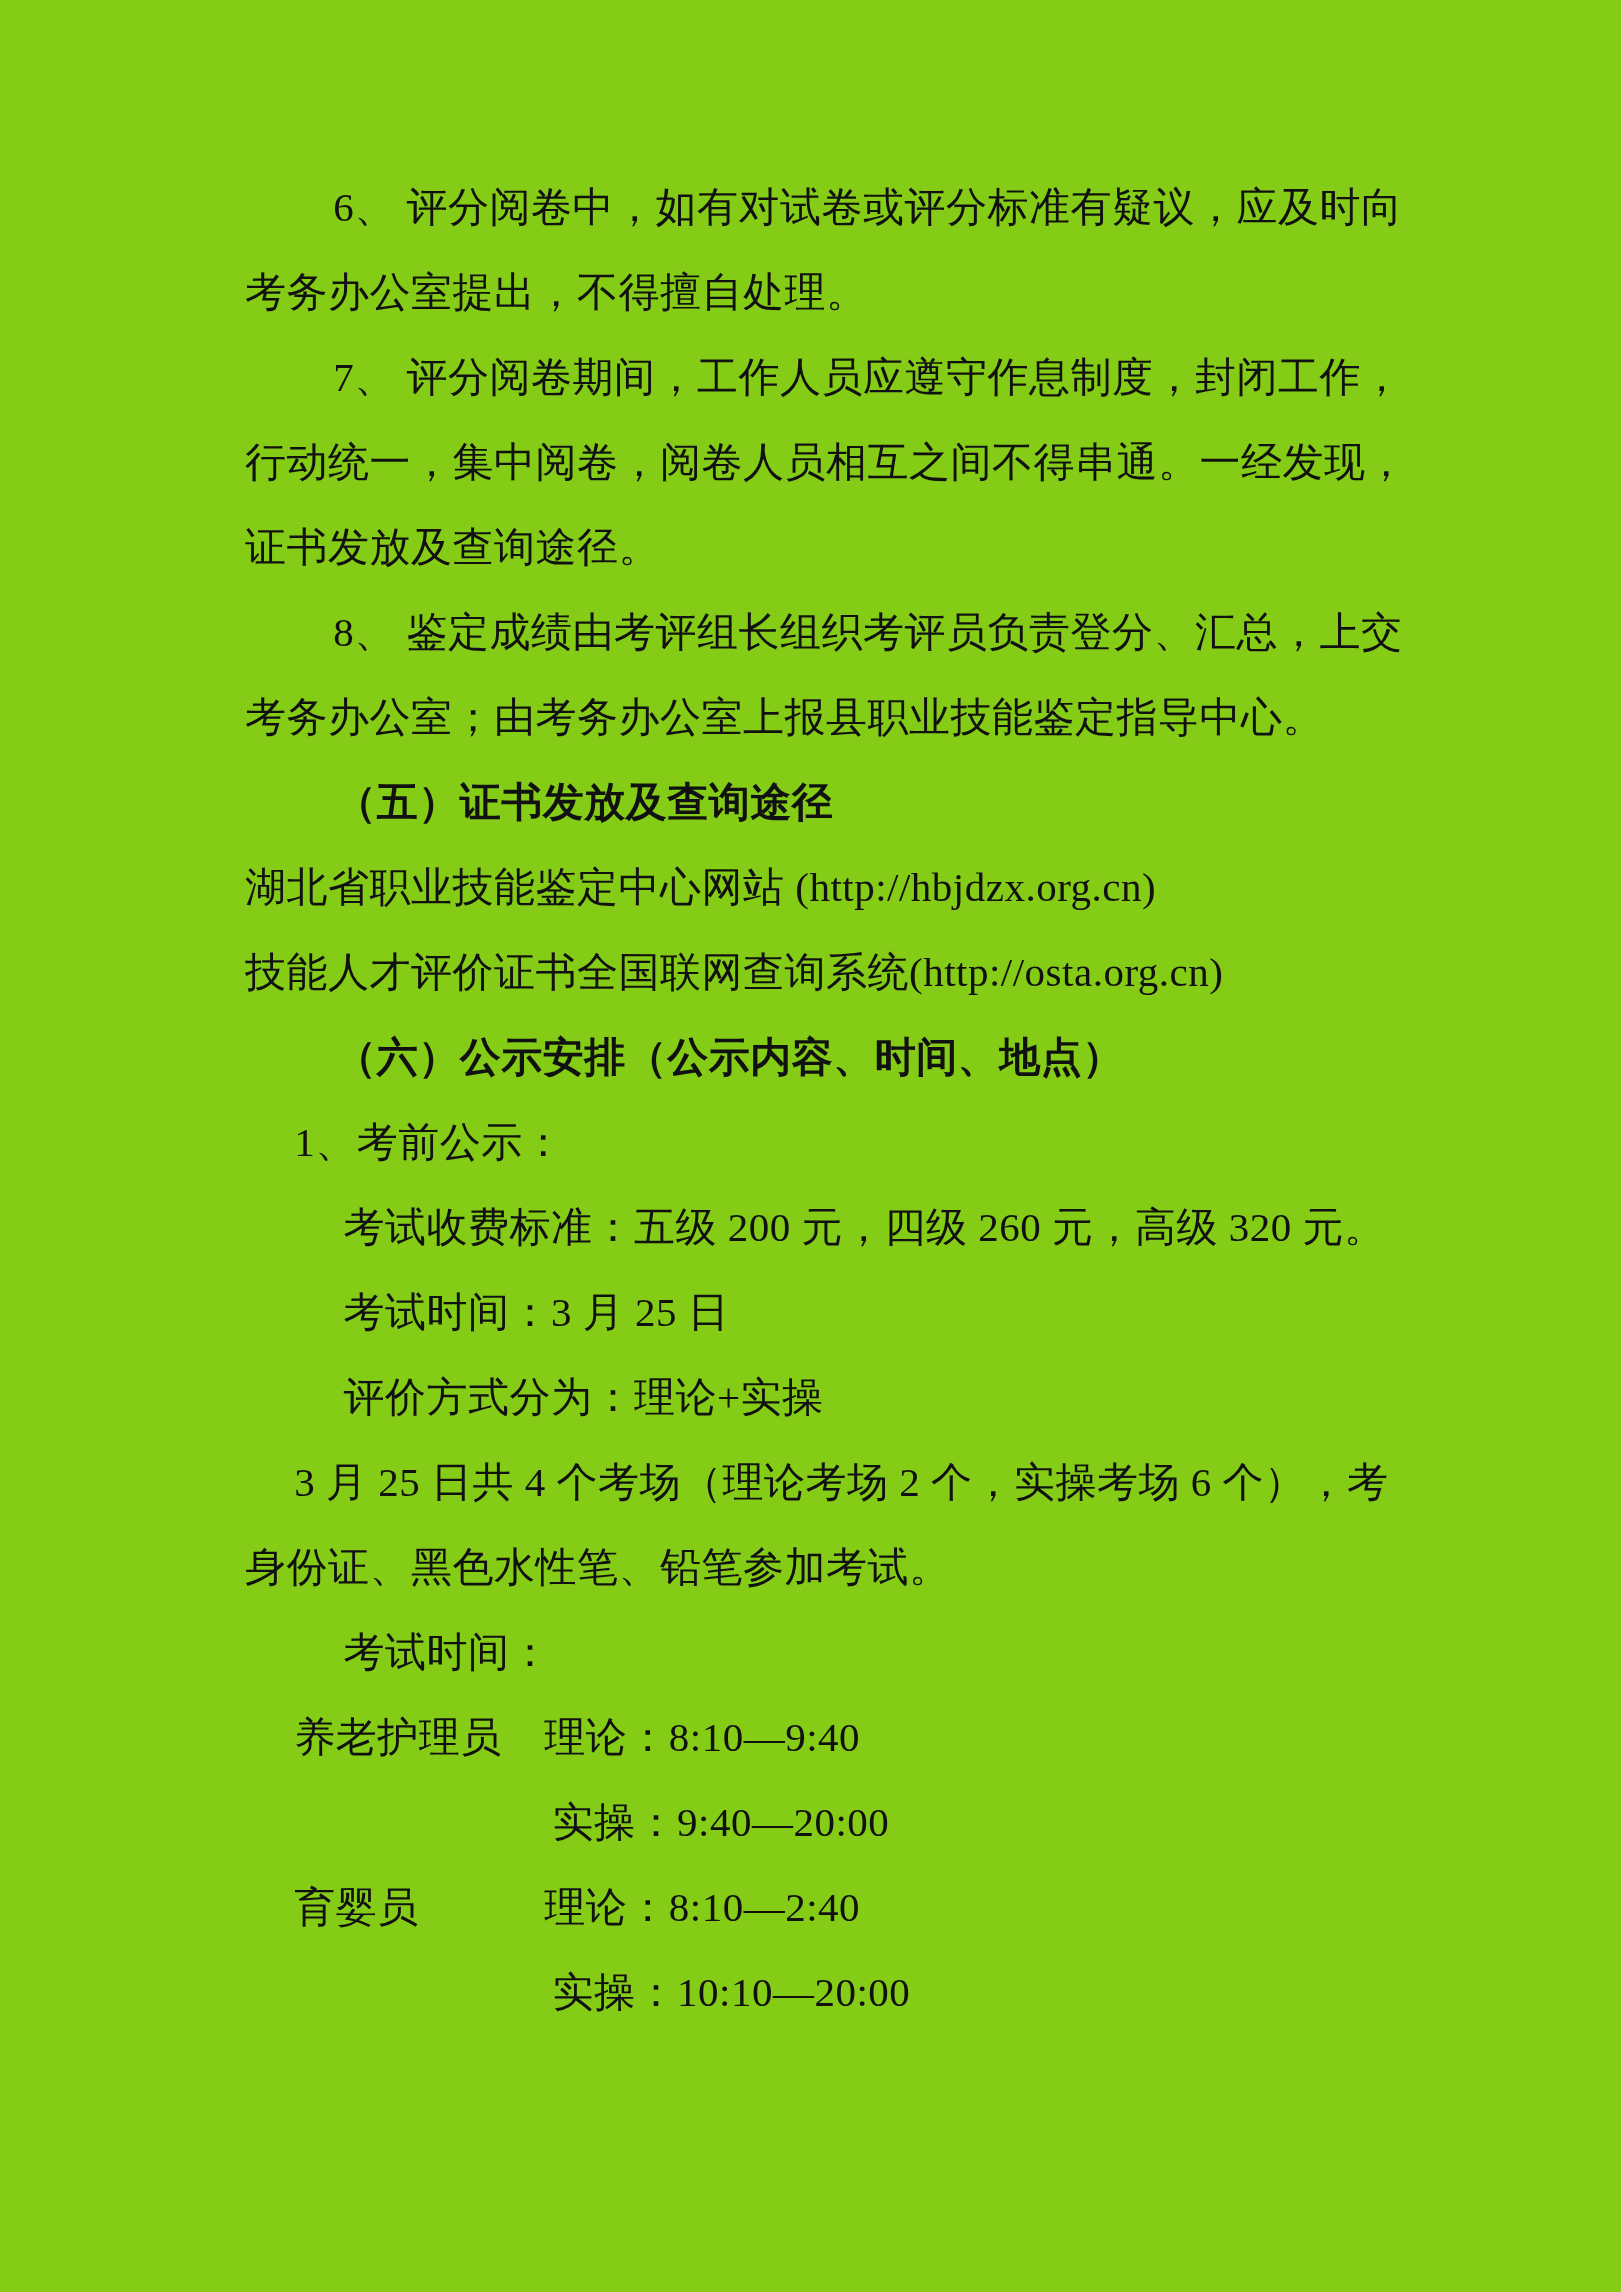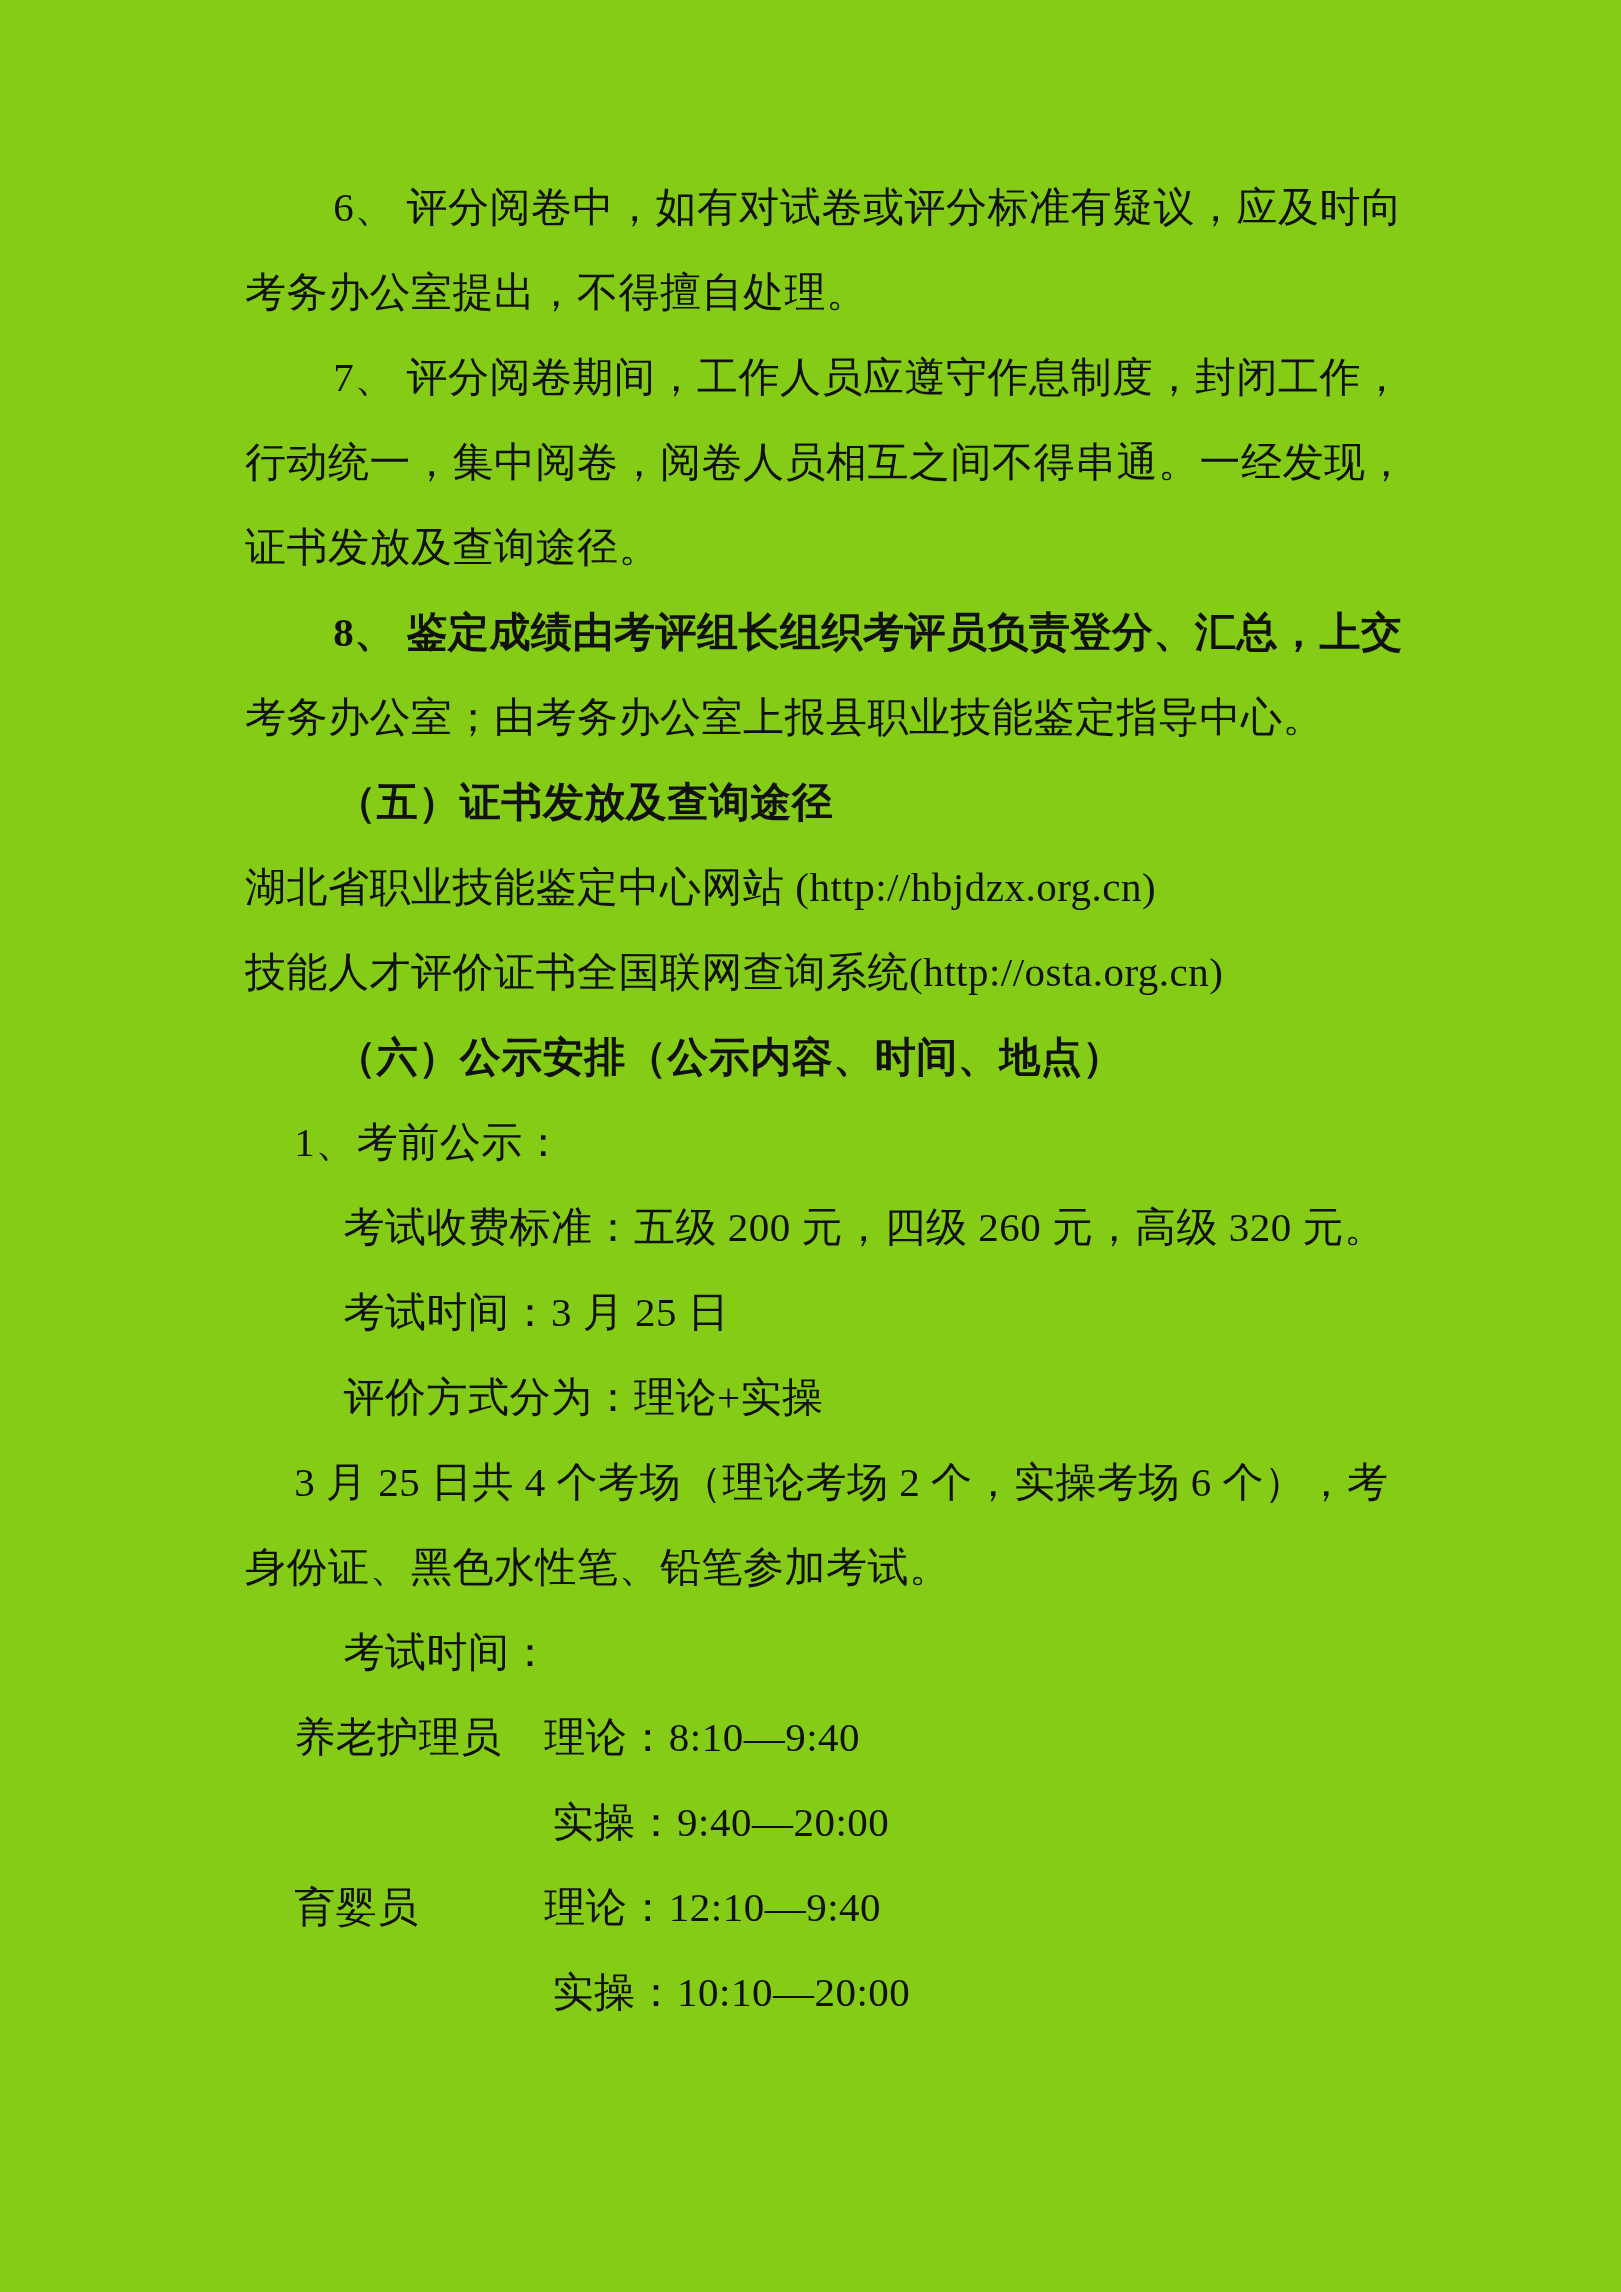--- a/index.html
+++ b/index.html
@@ -46,32 +46,32 @@
 </head>
 <body>
 
 <div class="page">
   <div class="content">
       <div class="line justify" style="text-indent: 2.15em;">6、 评分阅卷中，如有对试卷或评分标准有疑议，应及时向</div>
       <div class="line" style="text-indent: 0em;">考务办公室提出，不得擅自处理。</div>
       <div class="line justify" style="text-indent: 2.15em;">7、 评分阅卷期间，工作人员应遵守作息制度，封闭工作，</div>
       <div class="line justify" style="text-indent: 0em;">行动统一，集中阅卷，阅卷人员相互之间不得串通。一经发现，</div>
       <div class="line" style="text-indent: 0em;">证书发放及查询途径。</div>
-      <div class="line justify" style="text-indent: 2.15em; font-weight: bold;">8、 鉴定成绩由考评组长组织考评员负责登分、汇总，上交</div>
+      <div class="line justify" style="text-indent: 2.15em;">8、 鉴定成绩由考评组长组织考评员负责登分、汇总，上交</div>
       <div class="line" style="text-indent: 0em;">考务办公室；由考务办公室上报县职业技能鉴定指导中心。</div>
       <div class="line bold" style="text-indent: 2.2em;">（五）证书发放及查询途径</div>
       <div class="line" style="text-indent: 0em;">湖北省职业技能鉴定中心网站 (http://hbjdzx.org.cn)</div>
       <div class="line" style="text-indent: 0em;">技能人才评价证书全国联网查询系统(http://osta.org.cn)</div>
       <div class="line bold" style="text-indent: 2.2em;">（六）公示安排（公示内容、时间、地点）</div>
       <div class="line" style="text-indent: 1.2em;">1、考前公示：</div>
       <div class="line" style="text-indent: 2.4em;">考试收费标准：五级 200 元，四级 260 元，高级 320 元。</div>
       <div class="line" style="text-indent: 2.4em;">考试时间：3 月 25 日</div>
       <div class="line" style="text-indent: 2.4em;">评价方式分为：理论+实操</div>
       <div class="line justify" style="text-indent: 1.2em;">3 月 25 日共 4 个考场（理论考场 2 个，实操考场 6 个），考</div>
       <div class="line" style="text-indent: 0em;">身份证、黑色水性笔、铅笔参加考试。</div>
       <div class="line" style="text-indent: 2.4em;">考试时间：</div>
       <div class="line" style="text-indent: 1.2em;"><span class="job-label">养老护理员</span><span>理论：8:10—9:40</span></div>
       <div class="line" style="text-indent: 7.5em;">实操：9:40—20:00</div>
-      <div class="line" style="text-indent: 1.2em;"><span class="job-label">育婴员</span><span>理论：12:10—9:40</span></div>
+      <div class="line" style="text-indent: 1.2em;"><span class="job-label">育婴员</span><span>理论：8:10—2:40</span></div>
       <div class="line" style="text-indent: 7.5em;">实操：10:10—20:00</div>
     </div>
 </div>
 
 
 </body></html>

